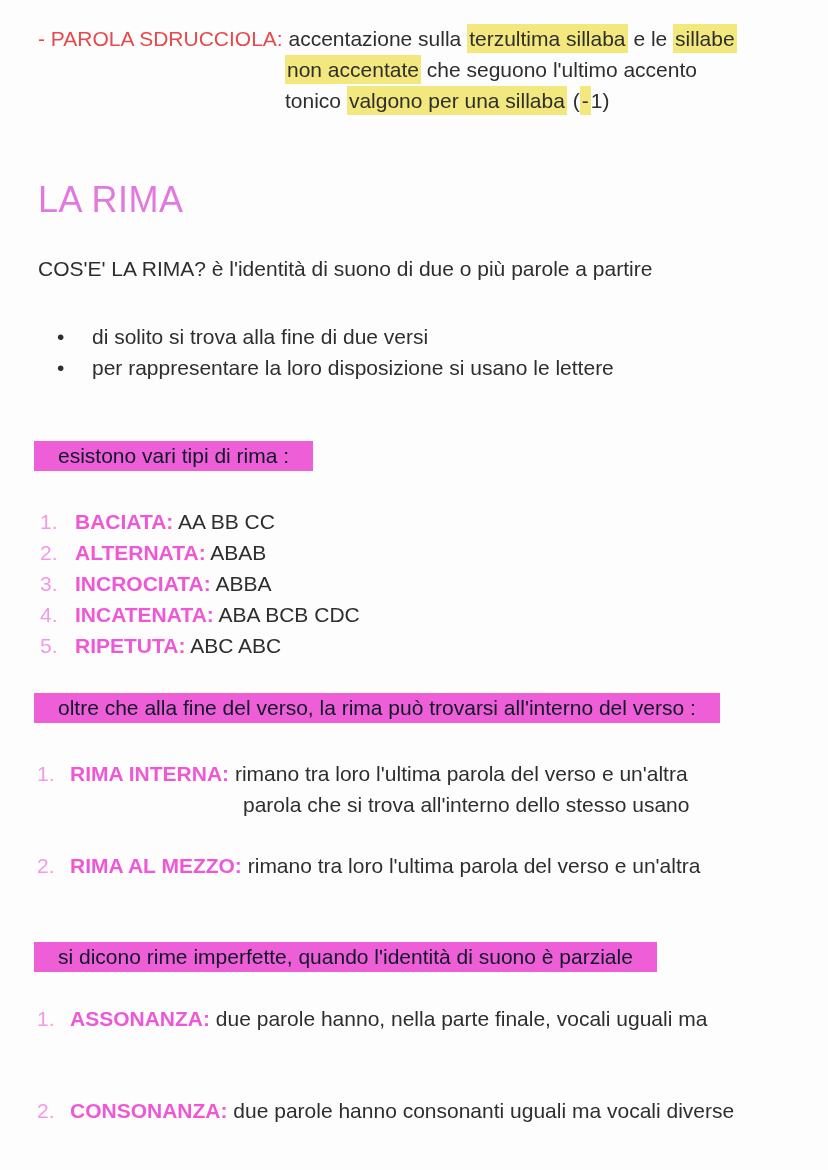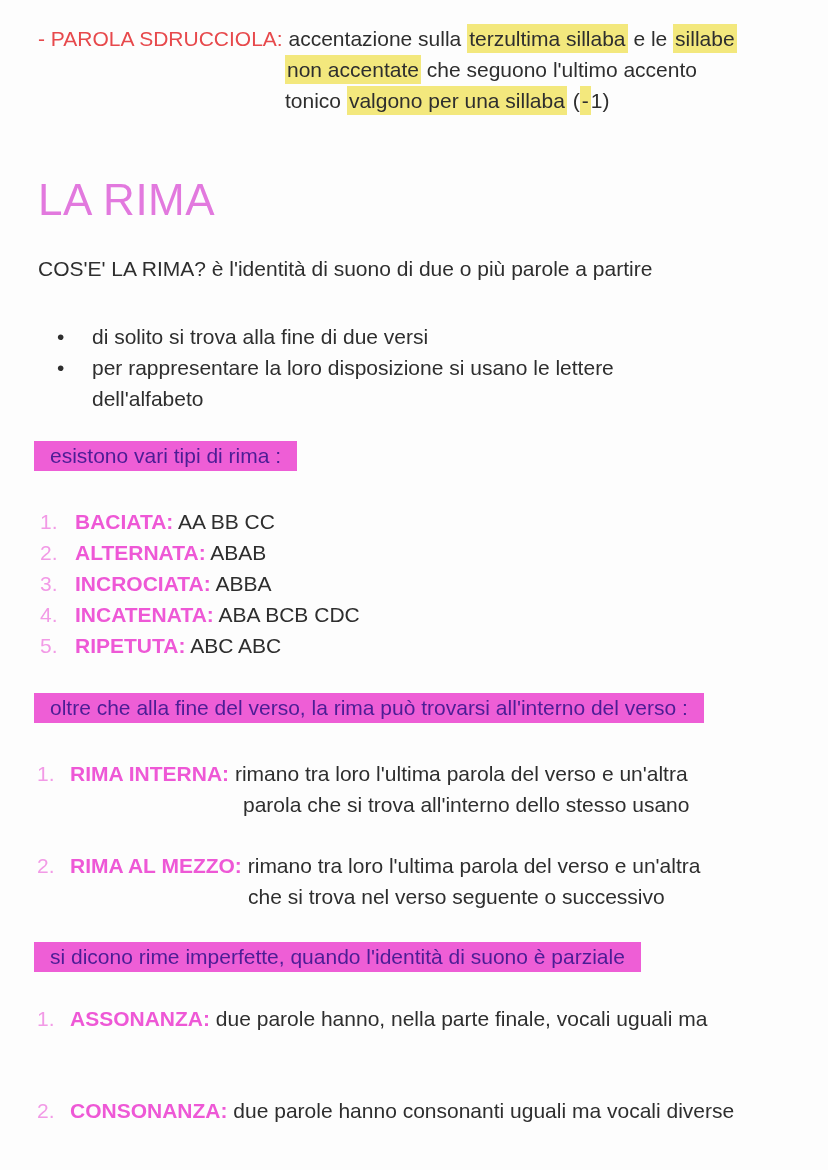--- a/index.html
+++ b/index.html
@@ -24,27 +24,27 @@
   .ml215 { margin-left: 215px; }
   .ml218 { margin-left: 218px; }
   .ml243 { margin-left: 243px; }
   .ml248 { margin-left: 248px; }
   .ml285 { margin-left: 285px; }
 
   .red   { color: #e7494c; }
   .hl-y  { background: #f3e87d; padding: 3px 2px; }
   .strip {
     position: absolute; left: 34px;
-    line-height: 30px; padding: 0 16px;
-    background: #ee5ed6; color: #4c1d95;
+    line-height: 30px; padding: 0 24px;
+    background: #ee5ed6; color: #0f172a;
     white-space: nowrap;
   }
   .heading {
     position: absolute; left: 38px; top: 178px;
-    font-size: 44px; line-height: 44px; font-weight: 400;
+    font-size: 36px; line-height: 44px; font-weight: 400;
     color: #e279de; letter-spacing: 0.5px;
   }
   .num   { display: inline-block; width: 35px; color: #f29ae6; }
   .num-n { display: inline-block; width: 33px; color: #f29ae6; }
   .plabel{ color: #ee58d6; font-weight: bold; }
   .bullet{ display: inline-block; width: 35px; color: #2e2e2e; }
 </style>
 </head>
 <body>
 
@@ -73,21 +73,20 @@
   <div class="line ml38">COS'E' LA RIMA? è l'identità di suono di due o più parole a partire</div>
 </section>
 
 <section class="block" style="top:321px">
   <div class="line ml57">
     <span class="bullet">•</span><span>di solito si trova alla fine di due versi</span>
   </div>
   <div class="line ml57">
     <span class="bullet">•</span><span>per rappresentare la loro disposizione si usano le lettere</span>
   </div>
-  <div class="line ml92">dell'alfabeto</div>
 </section>
 
 <div class="strip" style="top:441px">esistono vari tipi di rima :</div>
 
 <section class="block" style="top:506px">
   <div class="line ml40">
     <span class="num">1.</span><span class="plabel">BACIATA:</span>
     <span>AA BB CC</span>
   </div>
   <div class="line ml40">
@@ -116,21 +115,20 @@
     <span>rimano tra loro l'ultima parola del verso e un'altra</span>
   </div>
   <div class="line ml243">parola che si trova all'interno dello stesso usano</div>
 </section>
 
 <section class="block" style="top:850px">
   <div class="line ml37">
     <span class="num-n">2.</span><span class="plabel">RIMA AL MEZZO:</span>
     <span>rimano tra loro l'ultima parola del verso e un'altra</span>
   </div>
-  <div class="line ml248">che si trova nel verso seguente o successivo</div>
 </section>
 
 <div class="strip" style="top:942px">si dicono rime imperfette, quando l'identità di suono è parziale</div>
 
 <section class="block" style="top:1003px">
   <div class="line ml37">
     <span class="num-n">1.</span><span class="plabel">ASSONANZA:</span>
     <span>due parole hanno, nella parte finale, vocali uguali ma</span>
   </div>
 </section>

